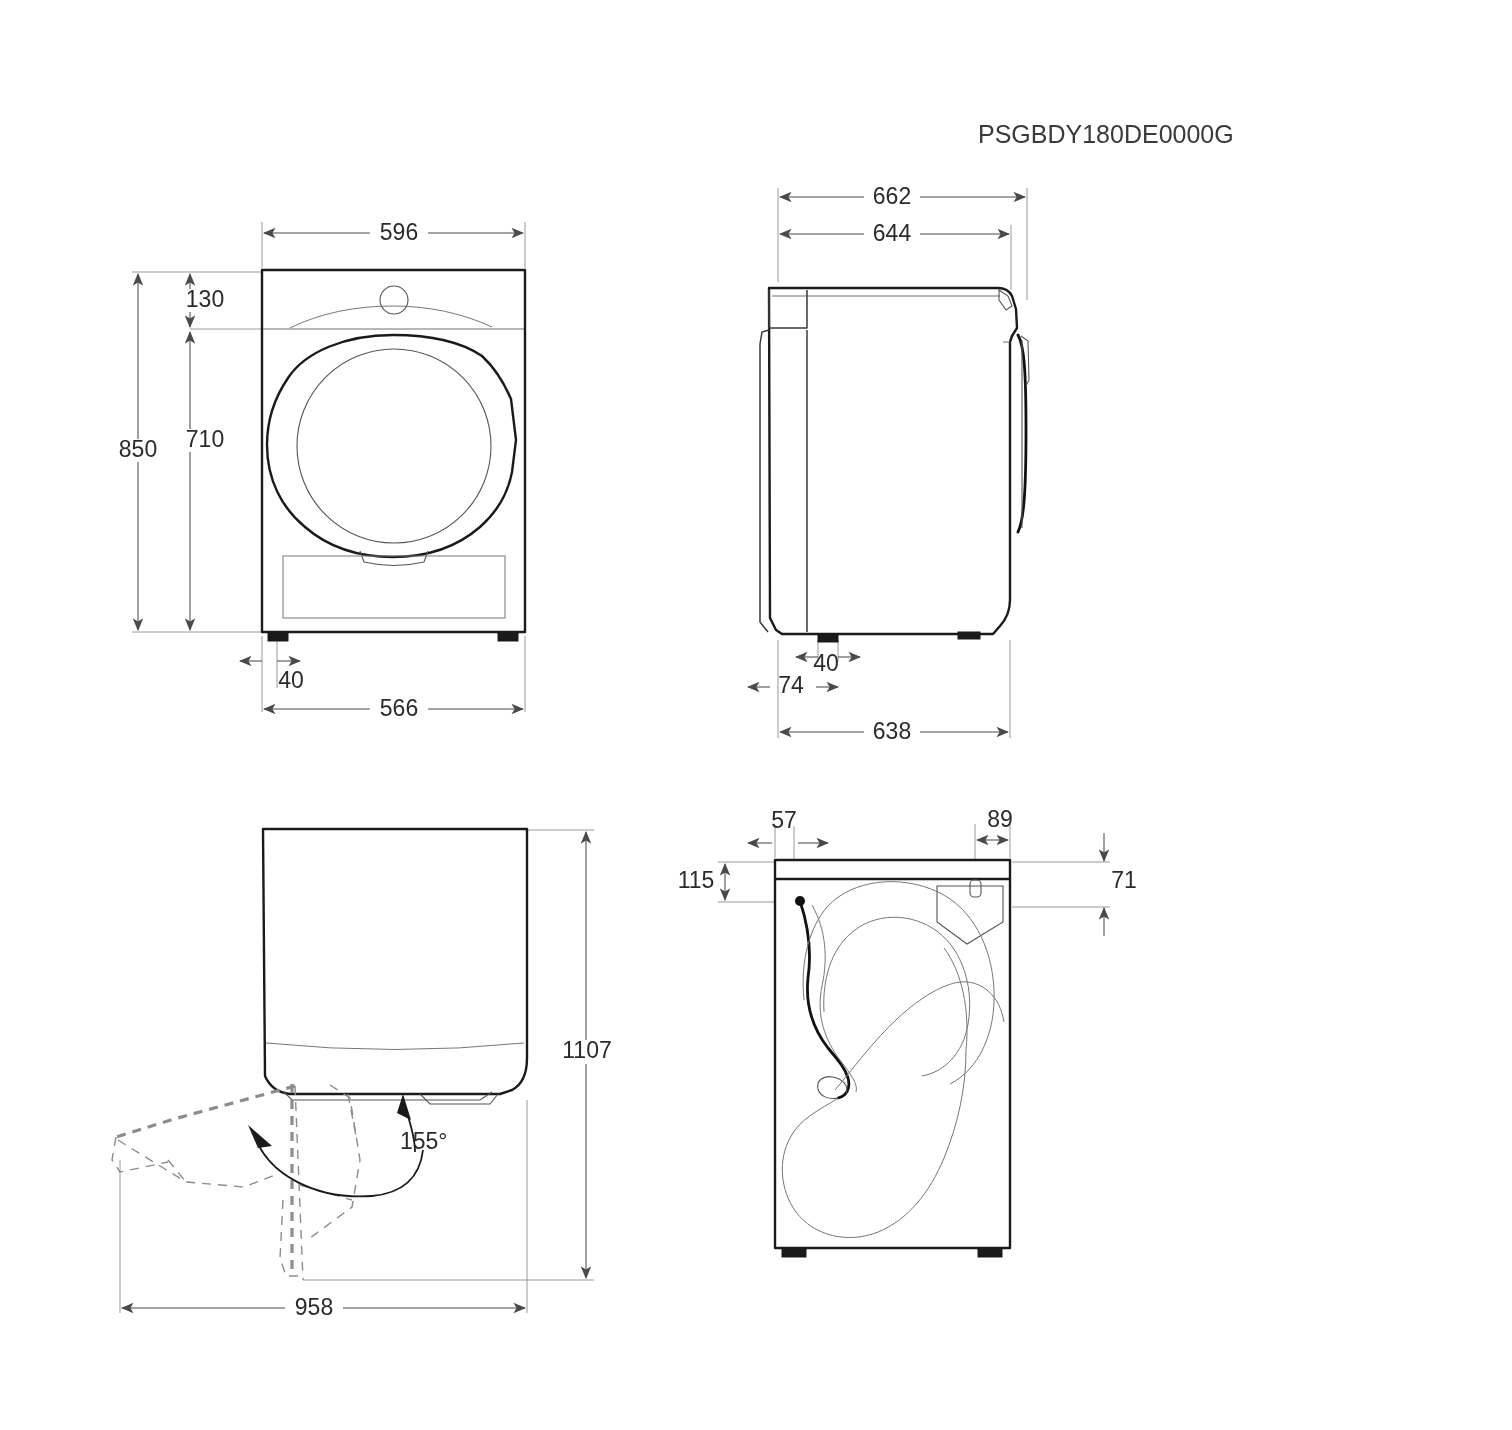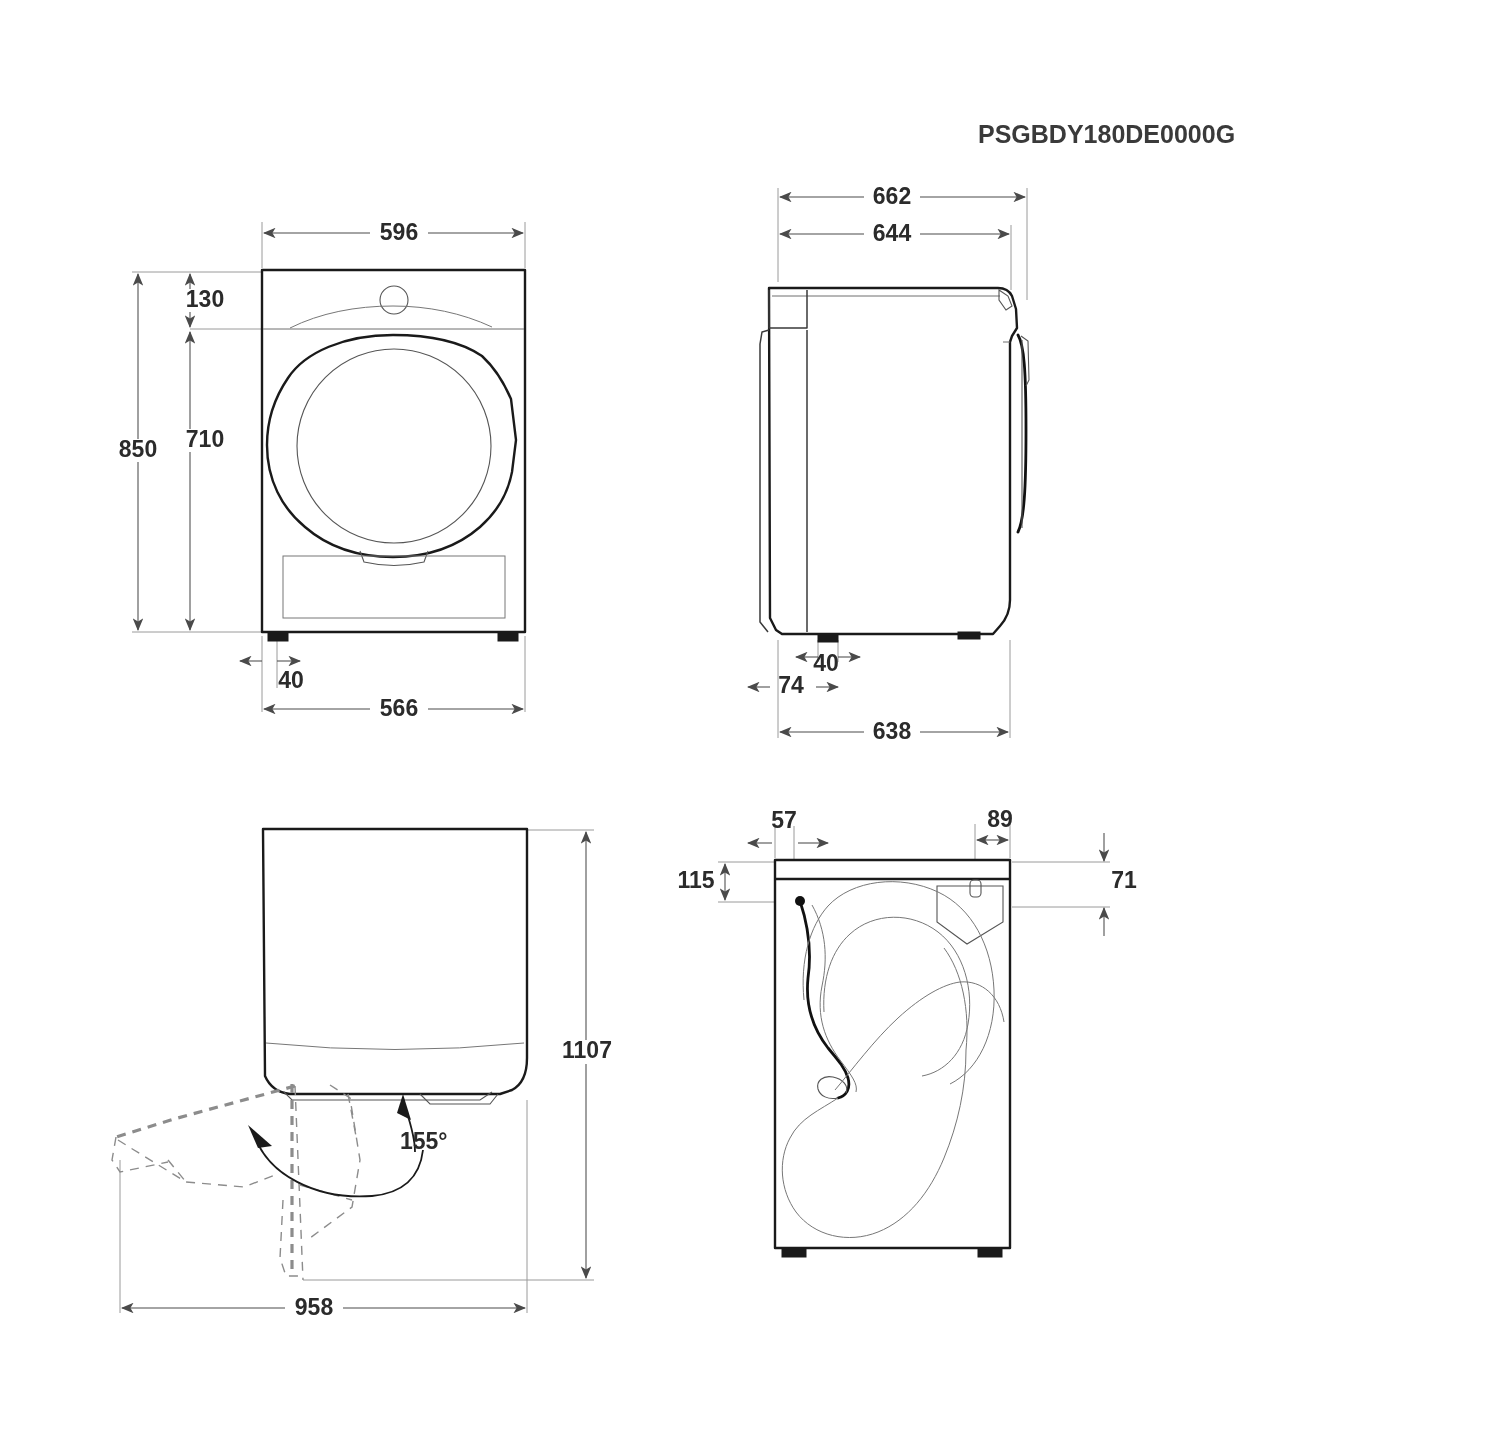--- a/index.html
+++ b/index.html
@@ -12,21 +12,20 @@
     height: 1430px;
     font-family: "Liberation Sans", sans-serif;
     position: relative;
     overflow: hidden;
   }
   #drawing-root {
     position: absolute;
     left: 0; top: 0;
     width: 1512px;
     height: 1430px;
-    font-weight: bold;
   }
   svg { display: block; }
   .ln-thin   { stroke: #6e6e6e; fill: none; stroke-width: 1; }
   .ln-body   { stroke: #1a1a1a; fill: #ffffff; stroke-width: 2.4; stroke-linejoin: round; }
   .ln-body-l { stroke: #3a3a3a; fill: none; stroke-width: 1.5; stroke-linejoin: round; }
   .ln-det    { stroke: #555; fill: none; stroke-width: 1.1; }
   .ln-det2   { stroke: #777; fill: none; stroke-width: 1; }
   .ln-dark   { stroke: #111; fill: none; stroke-width: 2.8; stroke-linecap: round; }
   .dim       { stroke: #4a4a4a; fill: none; stroke-width: 1.05; }
   .ext       { stroke: #9a9a9a; fill: none; stroke-width: 1; }

